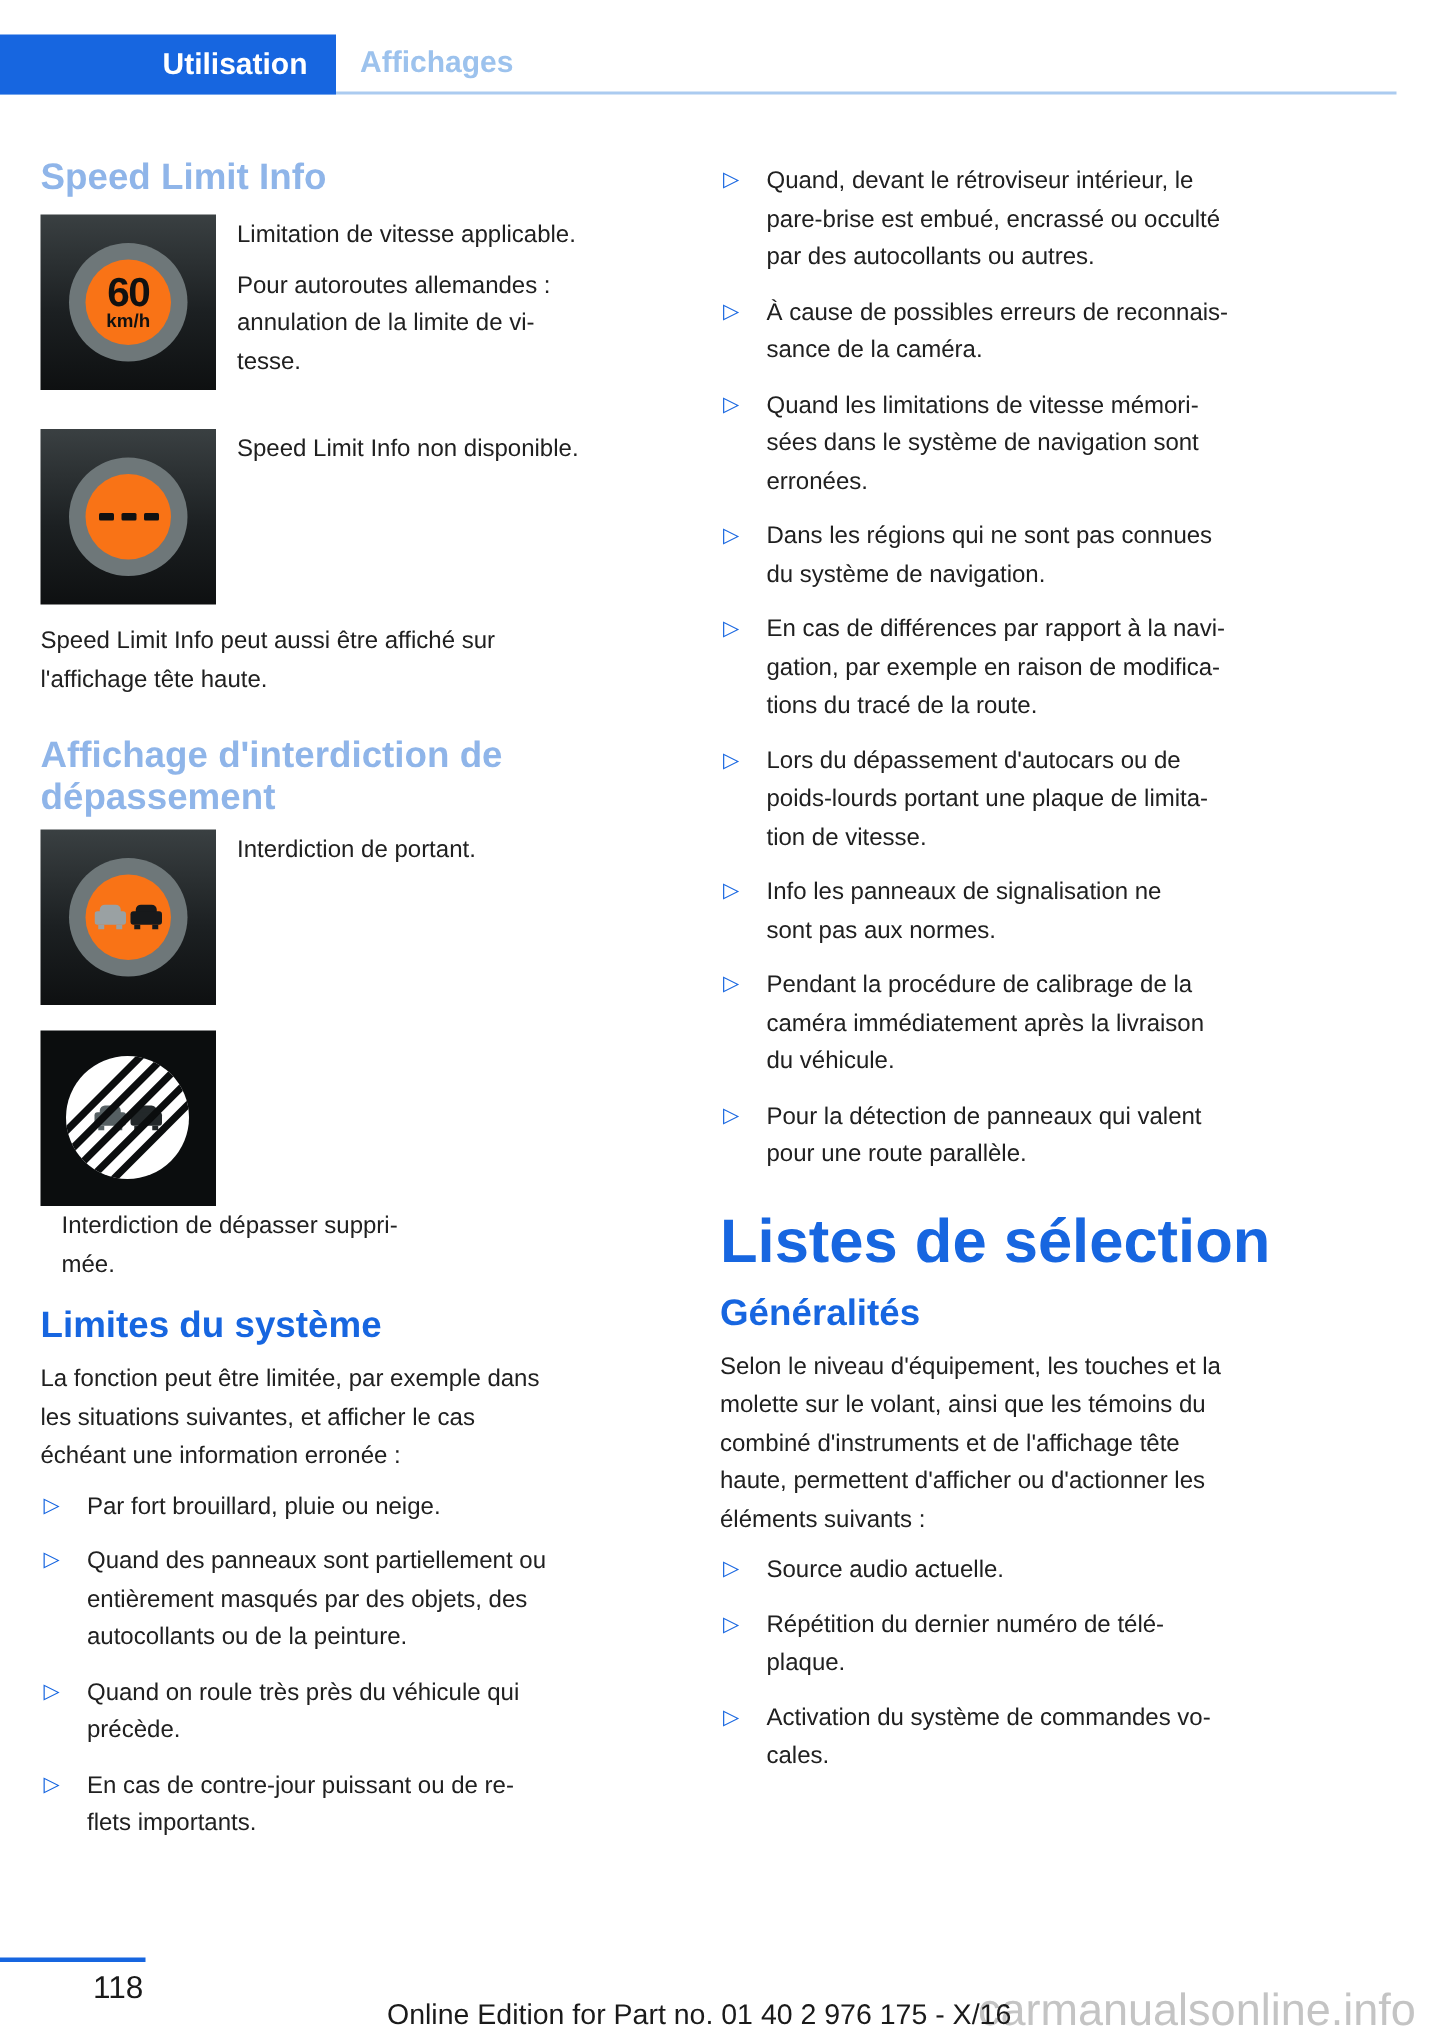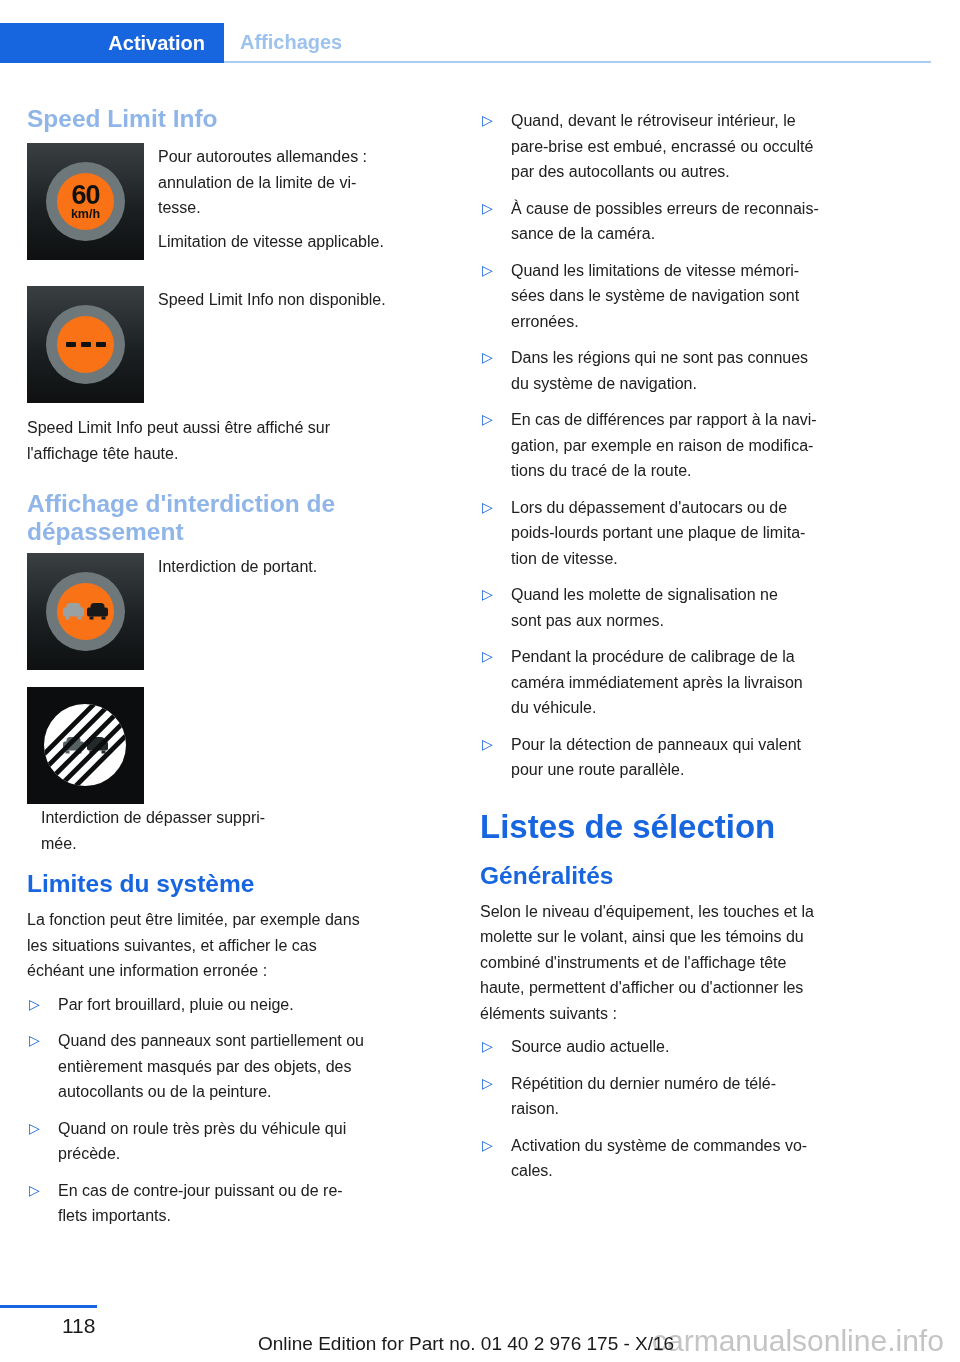--- a/index.html
+++ b/index.html
@@ -17,21 +17,21 @@
   .tab-inactive{
     position:absolute;left:240px;top:0;height:38px;display:flex;align-items:center;
     color:var(--tab_inactive,#9cc2ed);font-weight:bold;font-size:20px;
   }
   
   .col-left{position:absolute;left:27px;top:105px;width:427px;}
   .col-right{position:absolute;left:480px;top:108px;width:448px;}
   .txt{font-size:16px;line-height:25.5px;white-space:pre-line;margin:0;}
   .h2light{font-size:24.5px;line-height:28px;font-weight:bold;color:var(--light_blue,#8fb5e9);margin:0 0 10px 0;white-space:pre-line;}
   .h3blue{font-size:24.5px;line-height:28px;font-weight:bold;color:var(--accent,#1766e0);margin:0 0 9px 0;}
-  .h1blue{font-size:33px;line-height:34px;font-weight:bold;color:var(--accent,#1766e0);margin:0 0 18px 0;}
+  .h1blue{font-size:41px;line-height:34px;font-weight:bold;color:var(--accent,#1766e0);margin:0 0 18px 0;}
   .note{margin:0 0 23px 0;}
   .intro{margin:0 0 8px 0;}
   
   .bullet{display:flex;margin-bottom:11px;}
   .tri{flex:0 0 31px;color:var(--accent,#1766e0);font-size:14px;line-height:25.5px;
        font-family:"DejaVu Sans", sans-serif;padding-left:2px;box-sizing:border-box;}
   .btxt{flex:1;}
   
   .signrow{display:flex;}
   .mb26{margin-bottom:26px;} .mb12{margin-bottom:12px;} .mb17{margin-bottom:17px;} .mb14{margin-bottom:14px;flex-direction:column;}
@@ -52,41 +52,41 @@
   
   .pageline{position:absolute;left:0;top:1305px;width:97px;height:3px;background:var(--accent,#1766e0);}
   .pagenum{position:absolute;left:62px;top:1314px;font-size:21px;color:#1a1a1a;}
   .edition{position:absolute;left:258px;top:1333px;font-size:19px;color:#1a1a1a;z-index:2;}
   .watermark{position:absolute;left:652px;top:1324px;font-size:30px;color:var(--watermark,#c4c4c4);z-index:1;}
 </style>
 </head>
 <body>
 
 <div class="tabbar">
-  <div class="tab-active">Activation</div>
+  <div class="tab-active">Utilisation</div>
   <div class="tab-inactive">Affichages</div>
 </div>
 
 <div class="col-left">
   <h2 class="h2light">Speed Limit Info</h2>
 
   <div class="signrow mb26">
     <div class="sign">
       <div class="ring">
         <div class="disc">
           <div class="speed">60</div>
           <div class="unit">km/h</div>
         </div>
       </div>
     </div>
     <div class="caption">
+      <p class="txt">Limitation de vitesse applicable.</p>
       <p class="txt">Pour autoroutes allemandes :
 annulation de la limite de vi-
 tesse.</p>
-      <p class="txt">Limitation de vitesse applicable.</p>
     </div>
   </div>
 
   <div class="signrow mb12">
     <div class="sign">
       <div class="ring">
         <div class="disc">
           <div class="dashes">
             <div class="dash"></div>
               <div class="dash"></div>
@@ -228,21 +228,21 @@
 tions du tracé de la route.</p>
   </div>
   <div class="bullet">
     <span class="tri">▷</span>
     <p class="txt btxt">Lors du dépassement d'autocars ou de
 poids-lourds portant une plaque de limita-
 tion de vitesse.</p>
   </div>
   <div class="bullet">
     <span class="tri">▷</span>
-    <p class="txt btxt">Quand les molette de signalisation ne
+    <p class="txt btxt">Info les panneaux de signalisation ne
 sont pas aux normes.</p>
   </div>
   <div class="bullet">
     <span class="tri">▷</span>
     <p class="txt btxt">Pendant la procédure de calibrage de la
 caméra immédiatement après la livraison
 du véhicule.</p>
   </div>
   <div class="bullet">
     <span class="tri">▷</span>
@@ -258,21 +258,21 @@
 haute, permettent d'afficher ou d'actionner les
 éléments suivants :</p>
 
   <div class="bullet">
     <span class="tri">▷</span>
     <p class="txt btxt">Source audio actuelle.</p>
   </div>
   <div class="bullet">
     <span class="tri">▷</span>
     <p class="txt btxt">Répétition du dernier numéro de télé-
-raison.</p>
+plaque.</p>
   </div>
   <div class="bullet">
     <span class="tri">▷</span>
     <p class="txt btxt">Activation du système de commandes vo-
 cales.</p>
   </div>
 </div>
 
 <div class="pageline"></div>
 <div class="pagenum">118</div>

